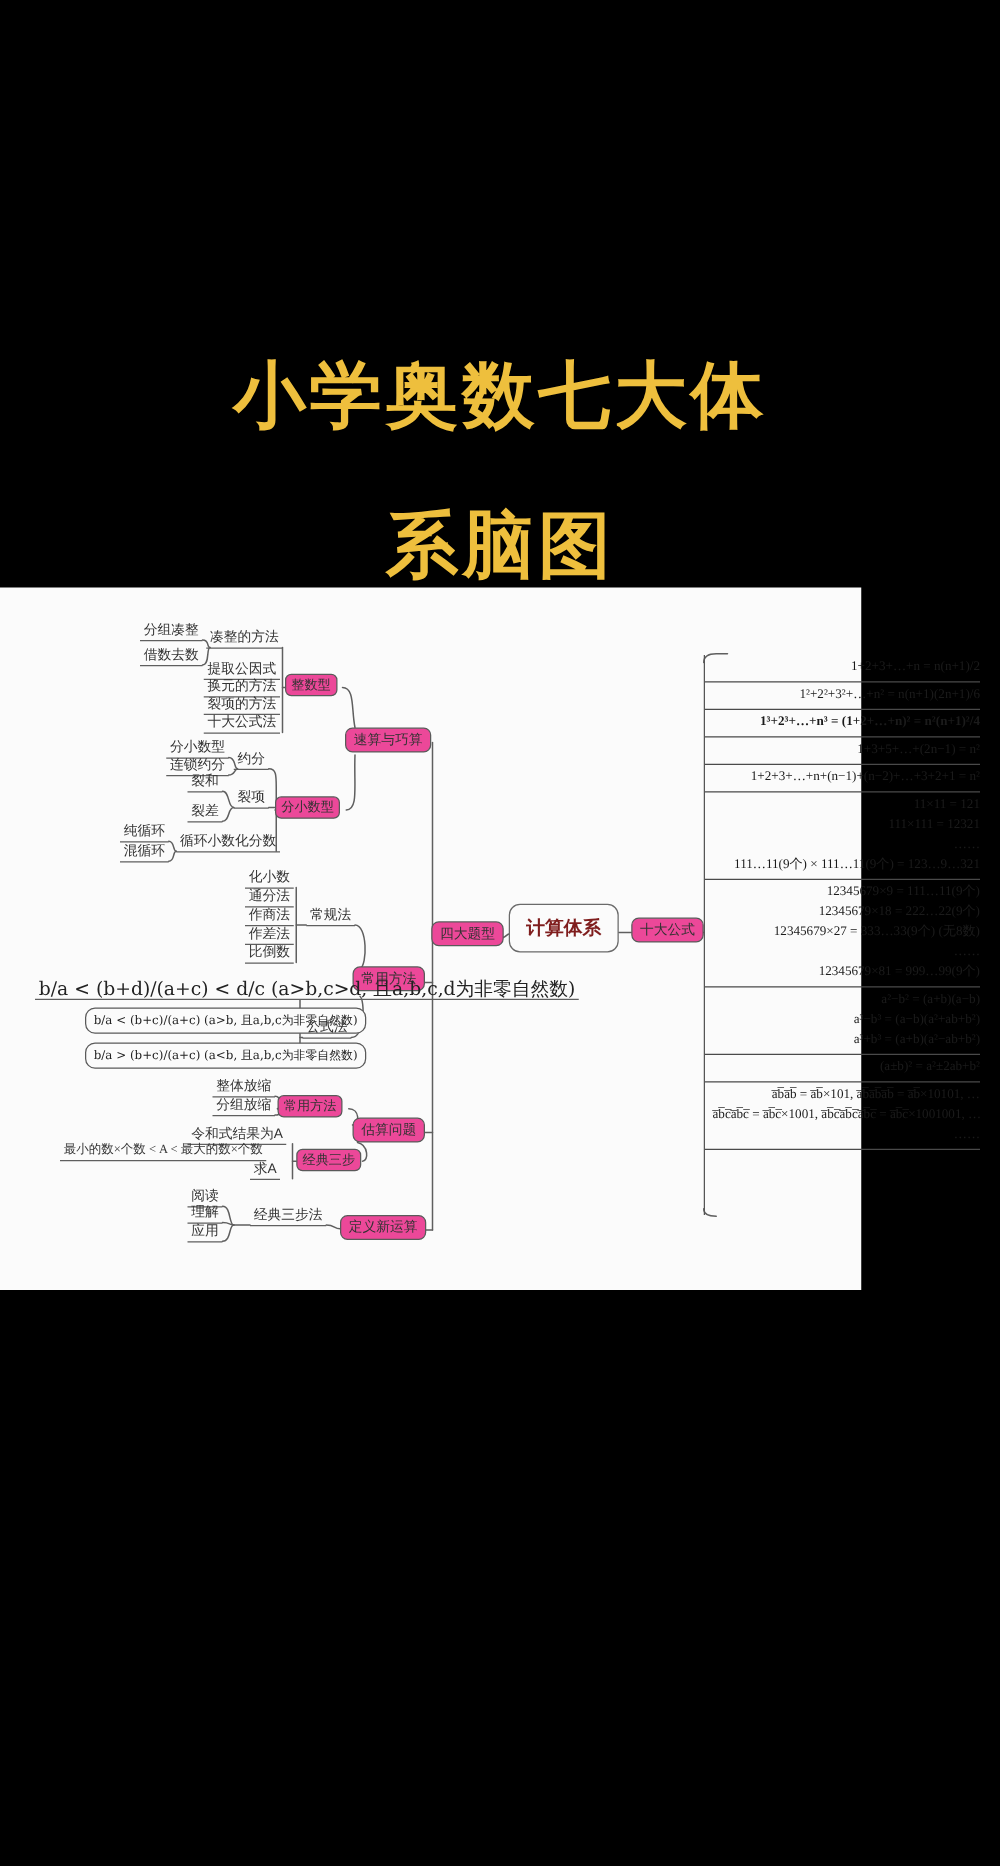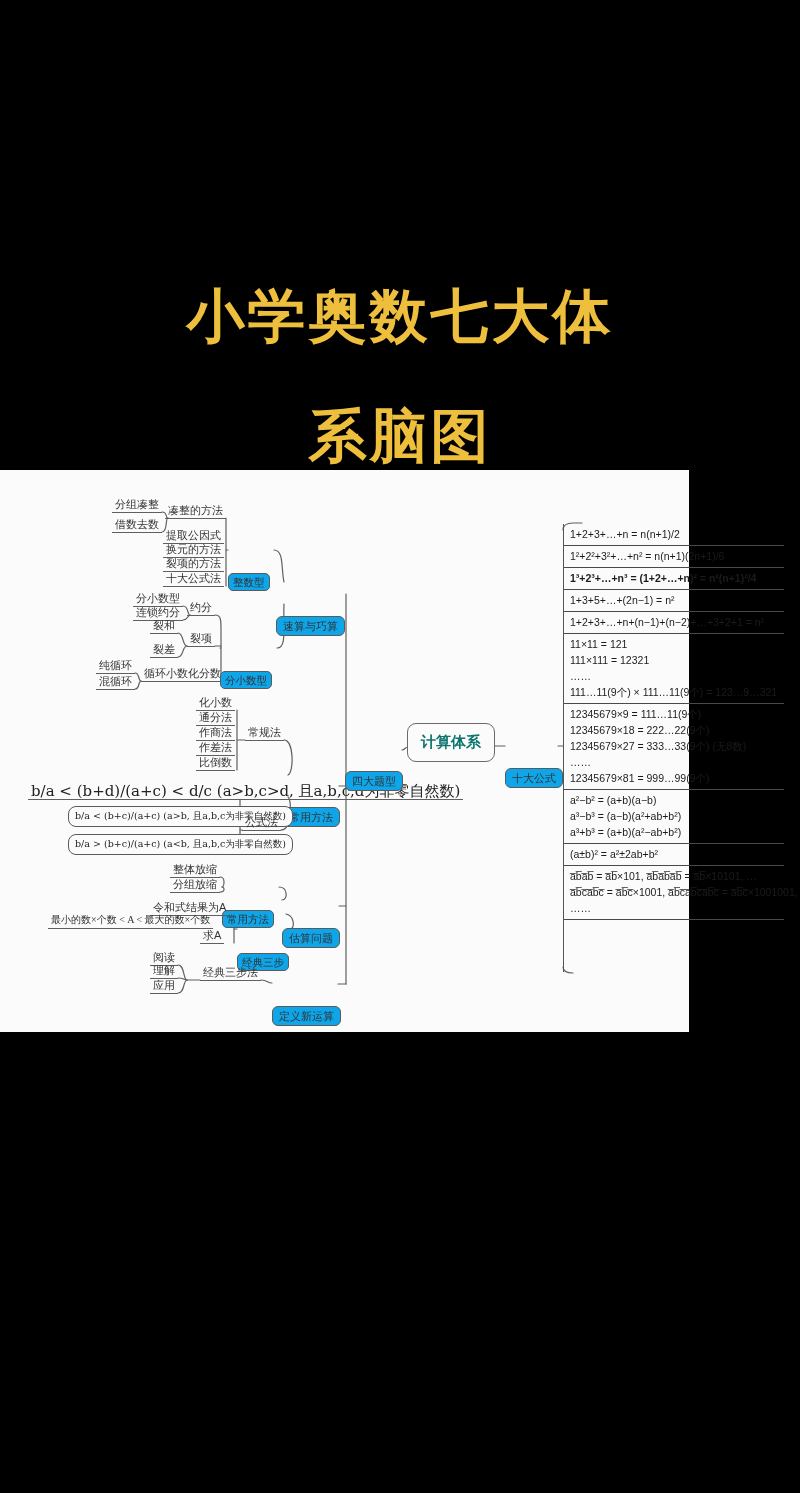--- a/index.html
+++ b/index.html
@@ -7,33 +7,33 @@
        font-family:"Liberation Sans",sans-serif;}
   .title{position:absolute;left:0;width:800px;text-align:center;font-weight:bold;
          font-size:58px;letter-spacing:3px;color:#eebf3d;font-family:"Liberation Sans",sans-serif;}
   #title1{top:278px;} #title2{top:398px;}
   .panel{position:absolute;left:0;top:470px;width:668px;height:562px;background:#fbfbfb;padding-left:21px;}
   .wires{position:absolute;left:0;top:0;width:800px;height:562px;}
   .wires path{stroke:#5f5f5f;stroke-width:1.2;fill:none;stroke-linecap:round;}
   .leaf{position:absolute;font-size:11px;line-height:14px;color:#333;padding:0 3px 1px;
         border-bottom:1.5px solid #5f5f5f;white-space:nowrap;}
   .box{position:absolute;font-size:10.5px;line-height:14px;color:#333;padding:1px 4px;
-       border:1.4px solid #5a5a5a;border-radius:5px;background:#0ea5e9;white-space:nowrap;margin-top:34px;}
+       border:1.4px solid #5a5a5a;border-radius:5px;background:#ec4899;white-space:nowrap;}
   .branch{font-size:11px;padding:2px 6px;border-radius:6px;}
-  .center{position:absolute;font-size:15px;font-weight:bold;color:#0f766e;padding:9px 13px;
+  .center{position:absolute;font-size:15px;font-weight:bold;color:#7f1d1d;padding:9px 13px;
           border:1.8px solid #6a6a6a;border-radius:9px;background:#fbfbfb;white-space:nowrap;}
   .fmath{font-family:"DejaVu Serif",serif;font-size:15px;color:#222;}
   .fbox{position:absolute;font-family:"DejaVu Serif",serif;font-size:9.5px;color:#222;
         padding:3px 6px;border:1.3px solid #5a5a5a;border-radius:8px;background:#fbfbfb;white-space:nowrap;}
   .small10{font-size:10px;font-family:Liberation Serif, serif;}
   
   .fcol{position:absolute;left:563px;top:54px;width:220px;height:448px;
         border-left:1.3px solid #555;}
   .fgroup{border-bottom:1.1px solid #4a4a4a;padding:2px 0 3px 6px;}
-  .frow{font-family:Liberation Sans, sans-serif;font-size:10.5px;line-height:16px;color:#1b1b1b;white-space:nowrap;}
+  .frow{font-family:Liberation Serif, serif;font-size:10.5px;line-height:16px;color:#1b1b1b;white-space:nowrap;text-align:right;}
   .fbold .frow{font-weight:bold;}
 </style>
 </head>
 <body>
 
 <div class="title" id="title1">小学奥数七大体</div>
 <div class="title" id="title2">系脑图</div>
 
 <div class="panel">
 

